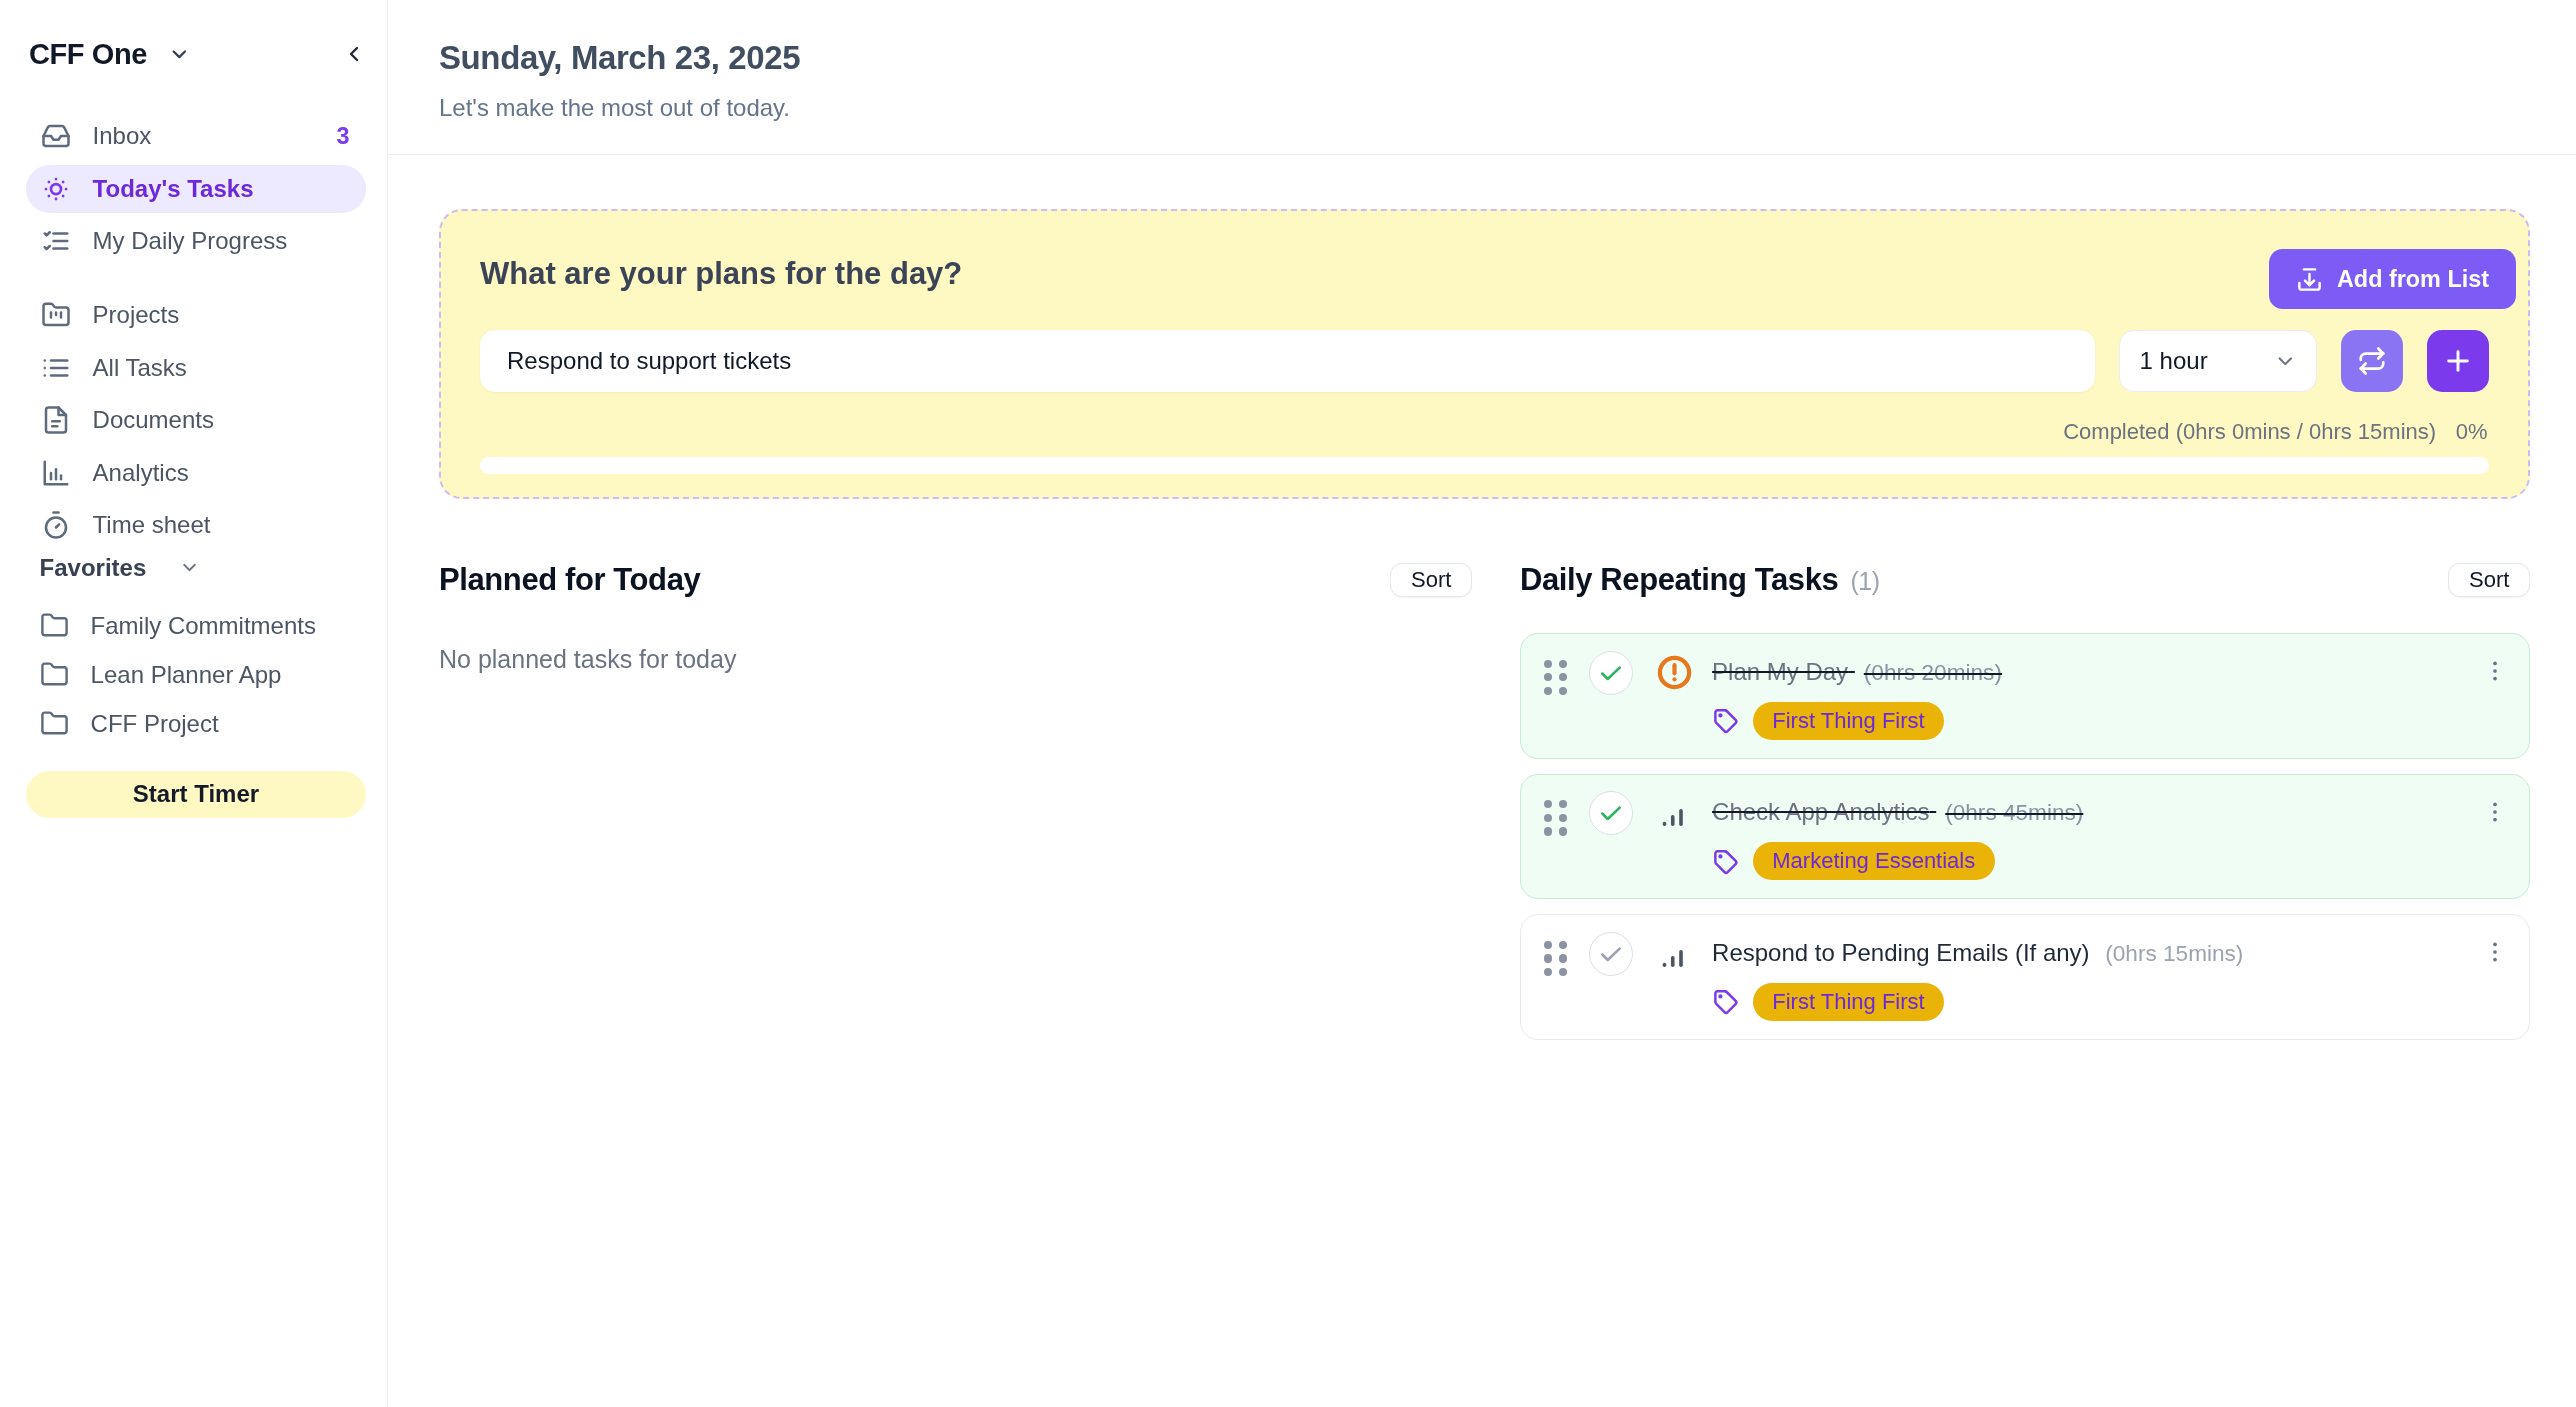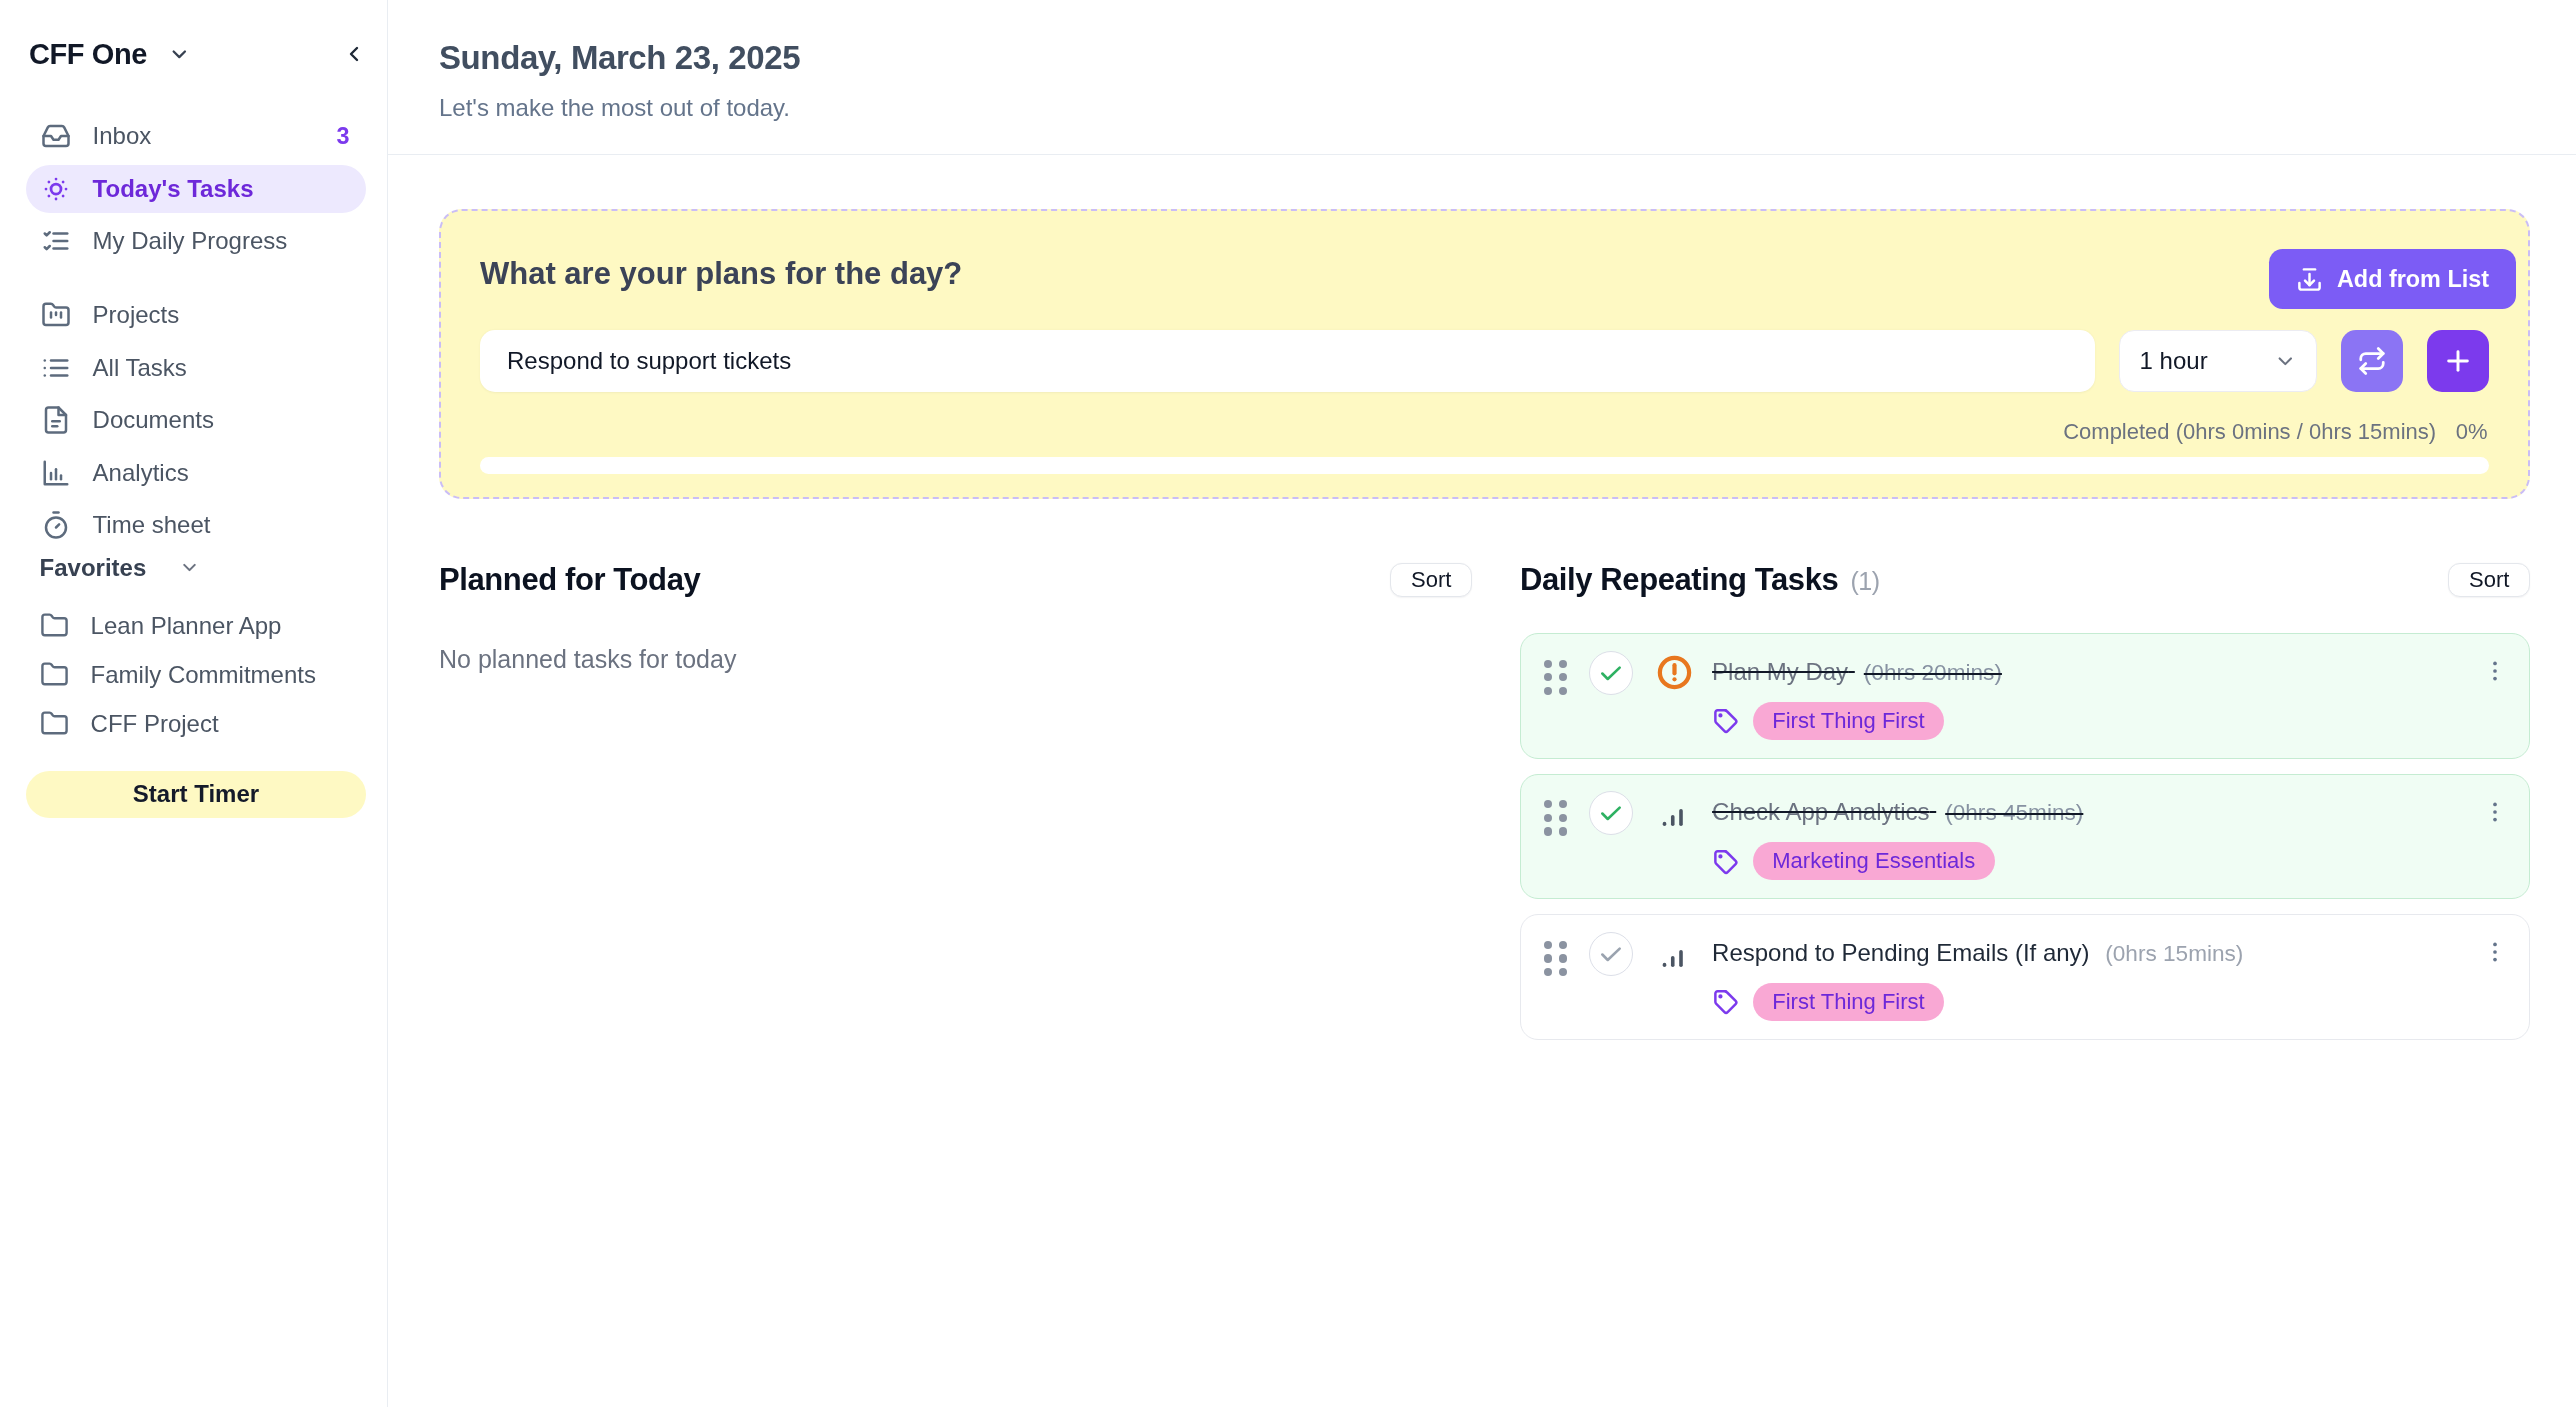--- a/index.html
+++ b/index.html
@@ -142,21 +142,21 @@
   .done .strike { text-decoration:line-through; }
   .done .t-title { color:#6b7280; font-weight:500; }
   .done .t-dur { color:#8792a2; font-size:22.6px; }
   .open .t-title { color:#1f2937; font-weight:500; }
   .open .t-dur { color:#9ca3af; font-size:22.6px; }
   .t-dur { margin-left:9px; }
 
   .task-line2 { margin-top:9px; display:flex; align-items:center; gap:13.6px; }
   .tag-icon { color:#7c3aed; }
   .tag-pill {
-    background:#f9a8d4; color:#6d28d9; font-size:22px; font-weight:500;
+    background:#eab308; color:#6d28d9; font-size:22px; font-weight:500;
     height:38px; display:flex; align-items:center; padding:0 19.6px; border-radius:19.6px;
   }
   .kebab { margin:7.5px 0 0 auto; color:#64748b; cursor:pointer; }
 </style>
 </head>
 <body>
 
 <aside class="sidebar">
   <div class="workspace-row">
     <span class="workspace-name">CFF One</span>
@@ -280,29 +280,29 @@
         </svg>
     </span>
   </div>
   <div class="fav-list">
     <div class="fav-item">
       <span class="nav-icon">
         <svg width="29" height="29" viewBox="0 0 24 24" fill="none" stroke="currentColor" stroke-width="2" stroke-linecap="round" stroke-linejoin="round">
             <path d="M4 20h16a2 2 0 0 0 2-2V8a2 2 0 0 0-2-2h-7.9a2 2 0 0 1-1.69-.9L9.6 3.9A2 2 0 0 0 7.93 3H4a2 2 0 0 0-2 2v13a2 2 0 0 0 2 2z"></path>
           </svg>
       </span>
-      <span>Lean Planner App</span>
+      <span>Family Commitments</span>
     </div>
     <div class="fav-item">
       <span class="nav-icon">
         <svg width="29" height="29" viewBox="0 0 24 24" fill="none" stroke="currentColor" stroke-width="2" stroke-linecap="round" stroke-linejoin="round">
             <path d="M4 20h16a2 2 0 0 0 2-2V8a2 2 0 0 0-2-2h-7.9a2 2 0 0 1-1.69-.9L9.6 3.9A2 2 0 0 0 7.93 3H4a2 2 0 0 0-2 2v13a2 2 0 0 0 2 2z"></path>
           </svg>
       </span>
-      <span>Family Commitments</span>
+      <span>Lean Planner App</span>
     </div>
     <div class="fav-item">
       <span class="nav-icon">
         <svg width="29" height="29" viewBox="0 0 24 24" fill="none" stroke="currentColor" stroke-width="2" stroke-linecap="round" stroke-linejoin="round">
             <path d="M4 20h16a2 2 0 0 0 2-2V8a2 2 0 0 0-2-2h-7.9a2 2 0 0 1-1.69-.9L9.6 3.9A2 2 0 0 0 7.93 3H4a2 2 0 0 0-2 2v13a2 2 0 0 0 2 2z"></path>
           </svg>
       </span>
       <span>CFF Project</span>
     </div>
   </div>

